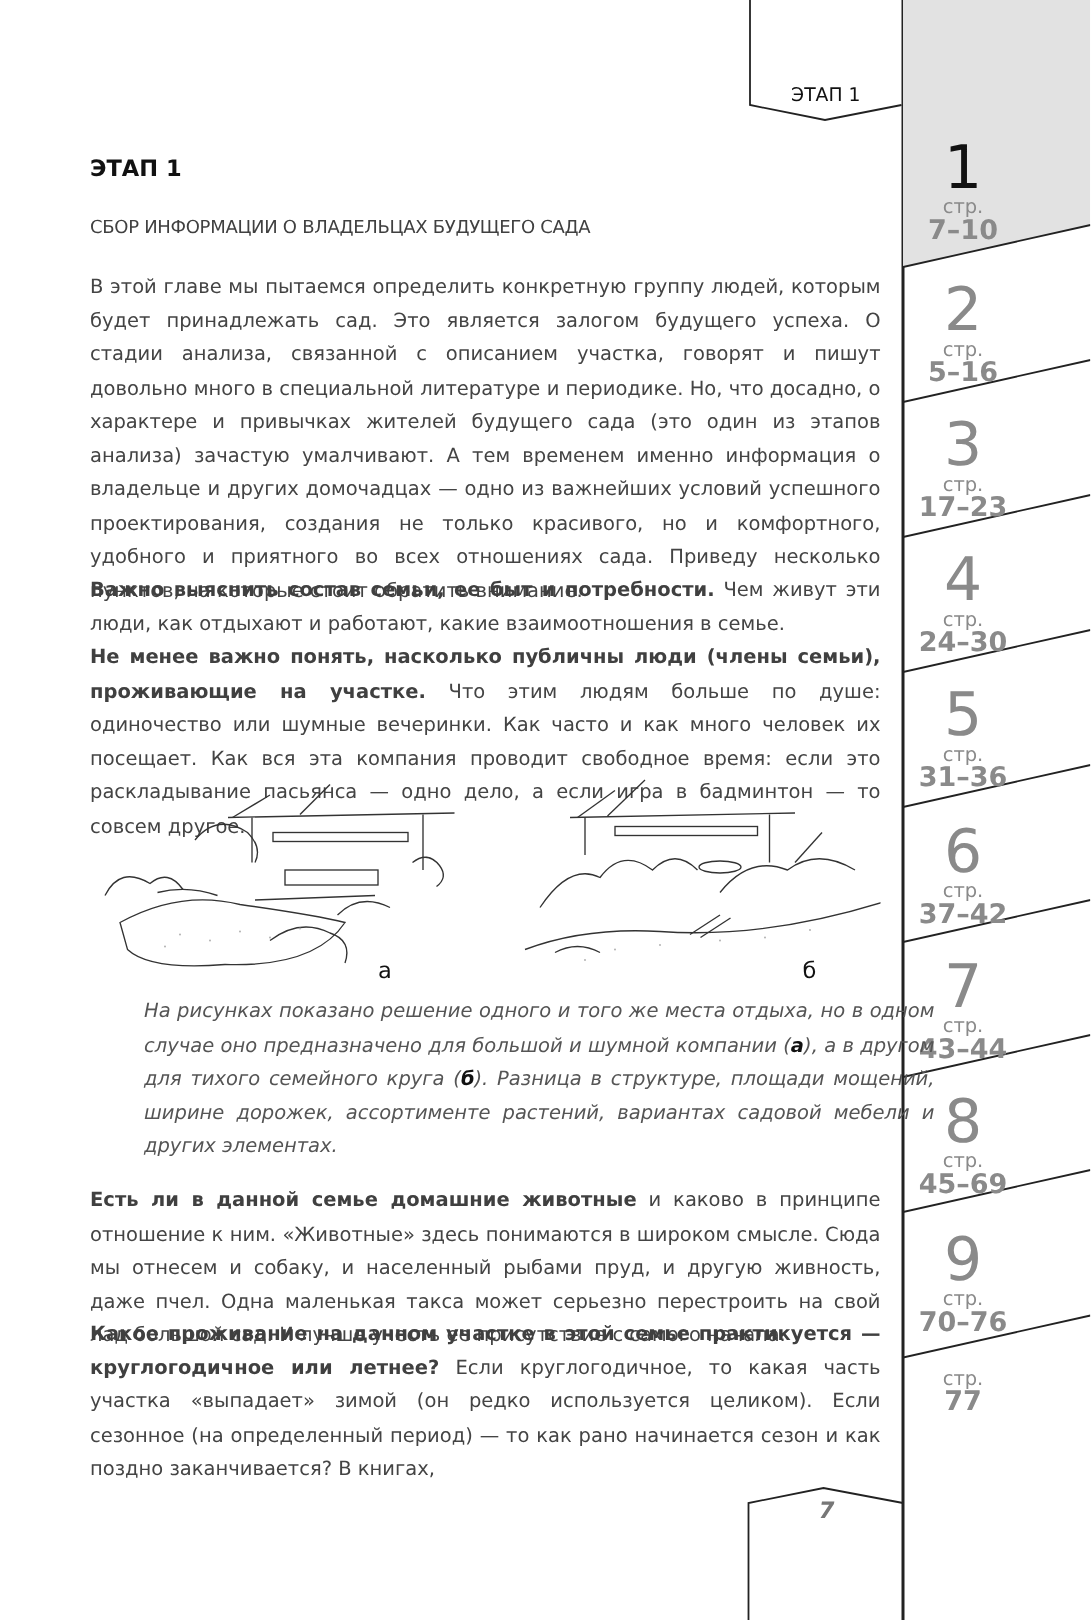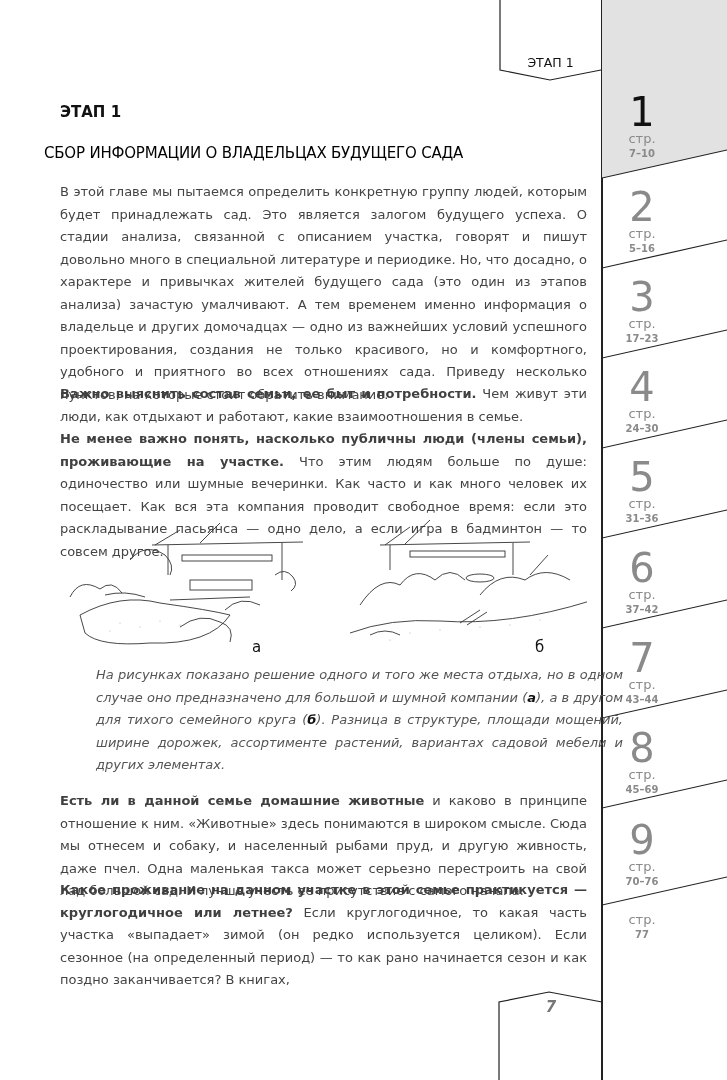--- a/index.html
+++ b/index.html
@@ -8,28 +8,28 @@
     background: #ffffff; color: #333;
     font-family: "DejaVu Sans", sans-serif;
   }
   .page-edge { position: absolute; left: 601px; top: 0; width: 1.5px; height: 1080px; background: #222; }
   .sidebar { position: absolute; left: 602px; top: 0; width: 125px; height: 1080px; }
   .tab-active-bg { position: absolute; left: 0; top: 0; width: 125px; height: 180px; background: #e2e2e2; }
   .sidebar svg.dividers { position: absolute; left: 0; top: 0; width: 125px; height: 1080px; }
   .tab { position: absolute; left: 0; width: 80px; text-align: center; color: #8a8a8a; }
   .tab .num { font-size: 40px; line-height: 40px; font-weight: normal; display: block; }
   .tab .str { font-size: 13px; font-weight: normal; line-height: 14px; display: block; margin-top: 0; }
-  .tab .rng { font-size: 10px; font-weight: bold; line-height: 16px; display: block; }
+  .tab .rng { font-size: 18px; font-weight: bold; line-height: 16px; display: block; }
   .tab.active .num { color: #111; }
 
   .header-box { position: absolute; left: 499px; top: 0; width: 103px; height: 82px; }
   .header-box svg { position: absolute; left: 0; top: 0; }
   .header-label { position: absolute; left: 0; width: 103px; top: 55px; text-align: center; font-size: 12.5px; color: #111; }
   .stage-title { position: absolute; left: 60px; top: 103px; font-size: 15px; font-weight: bold; color: #111; }
-  .chapter-title { position: absolute; left: 44px; top: 144px; font-size: 15px; color: #000000; letter-spacing: -0.2px; }
+  .chapter-title { position: absolute; left: 60px; top: 144px; font-size: 12px; color: #404040; letter-spacing: -0.2px; }
 
   .para { position: absolute; left: 60px; width: 527px; font-size: 13px; line-height: 22.5px; color: #444; text-align: justify; }
   .para b { color: #404040; }
   .caption { font-style: italic; color: #555; }
   .caption b { color: #111; font-style: italic; }
 
   .figure { position: absolute; left: 60px; top: 515px; width: 527px; height: 140px; }
   .fig-label { position: absolute; font-size: 15px; color: #111; }
 
   .page-num-box { position: absolute; left: 498px; top: 990px; width: 106px; height: 90px; }

